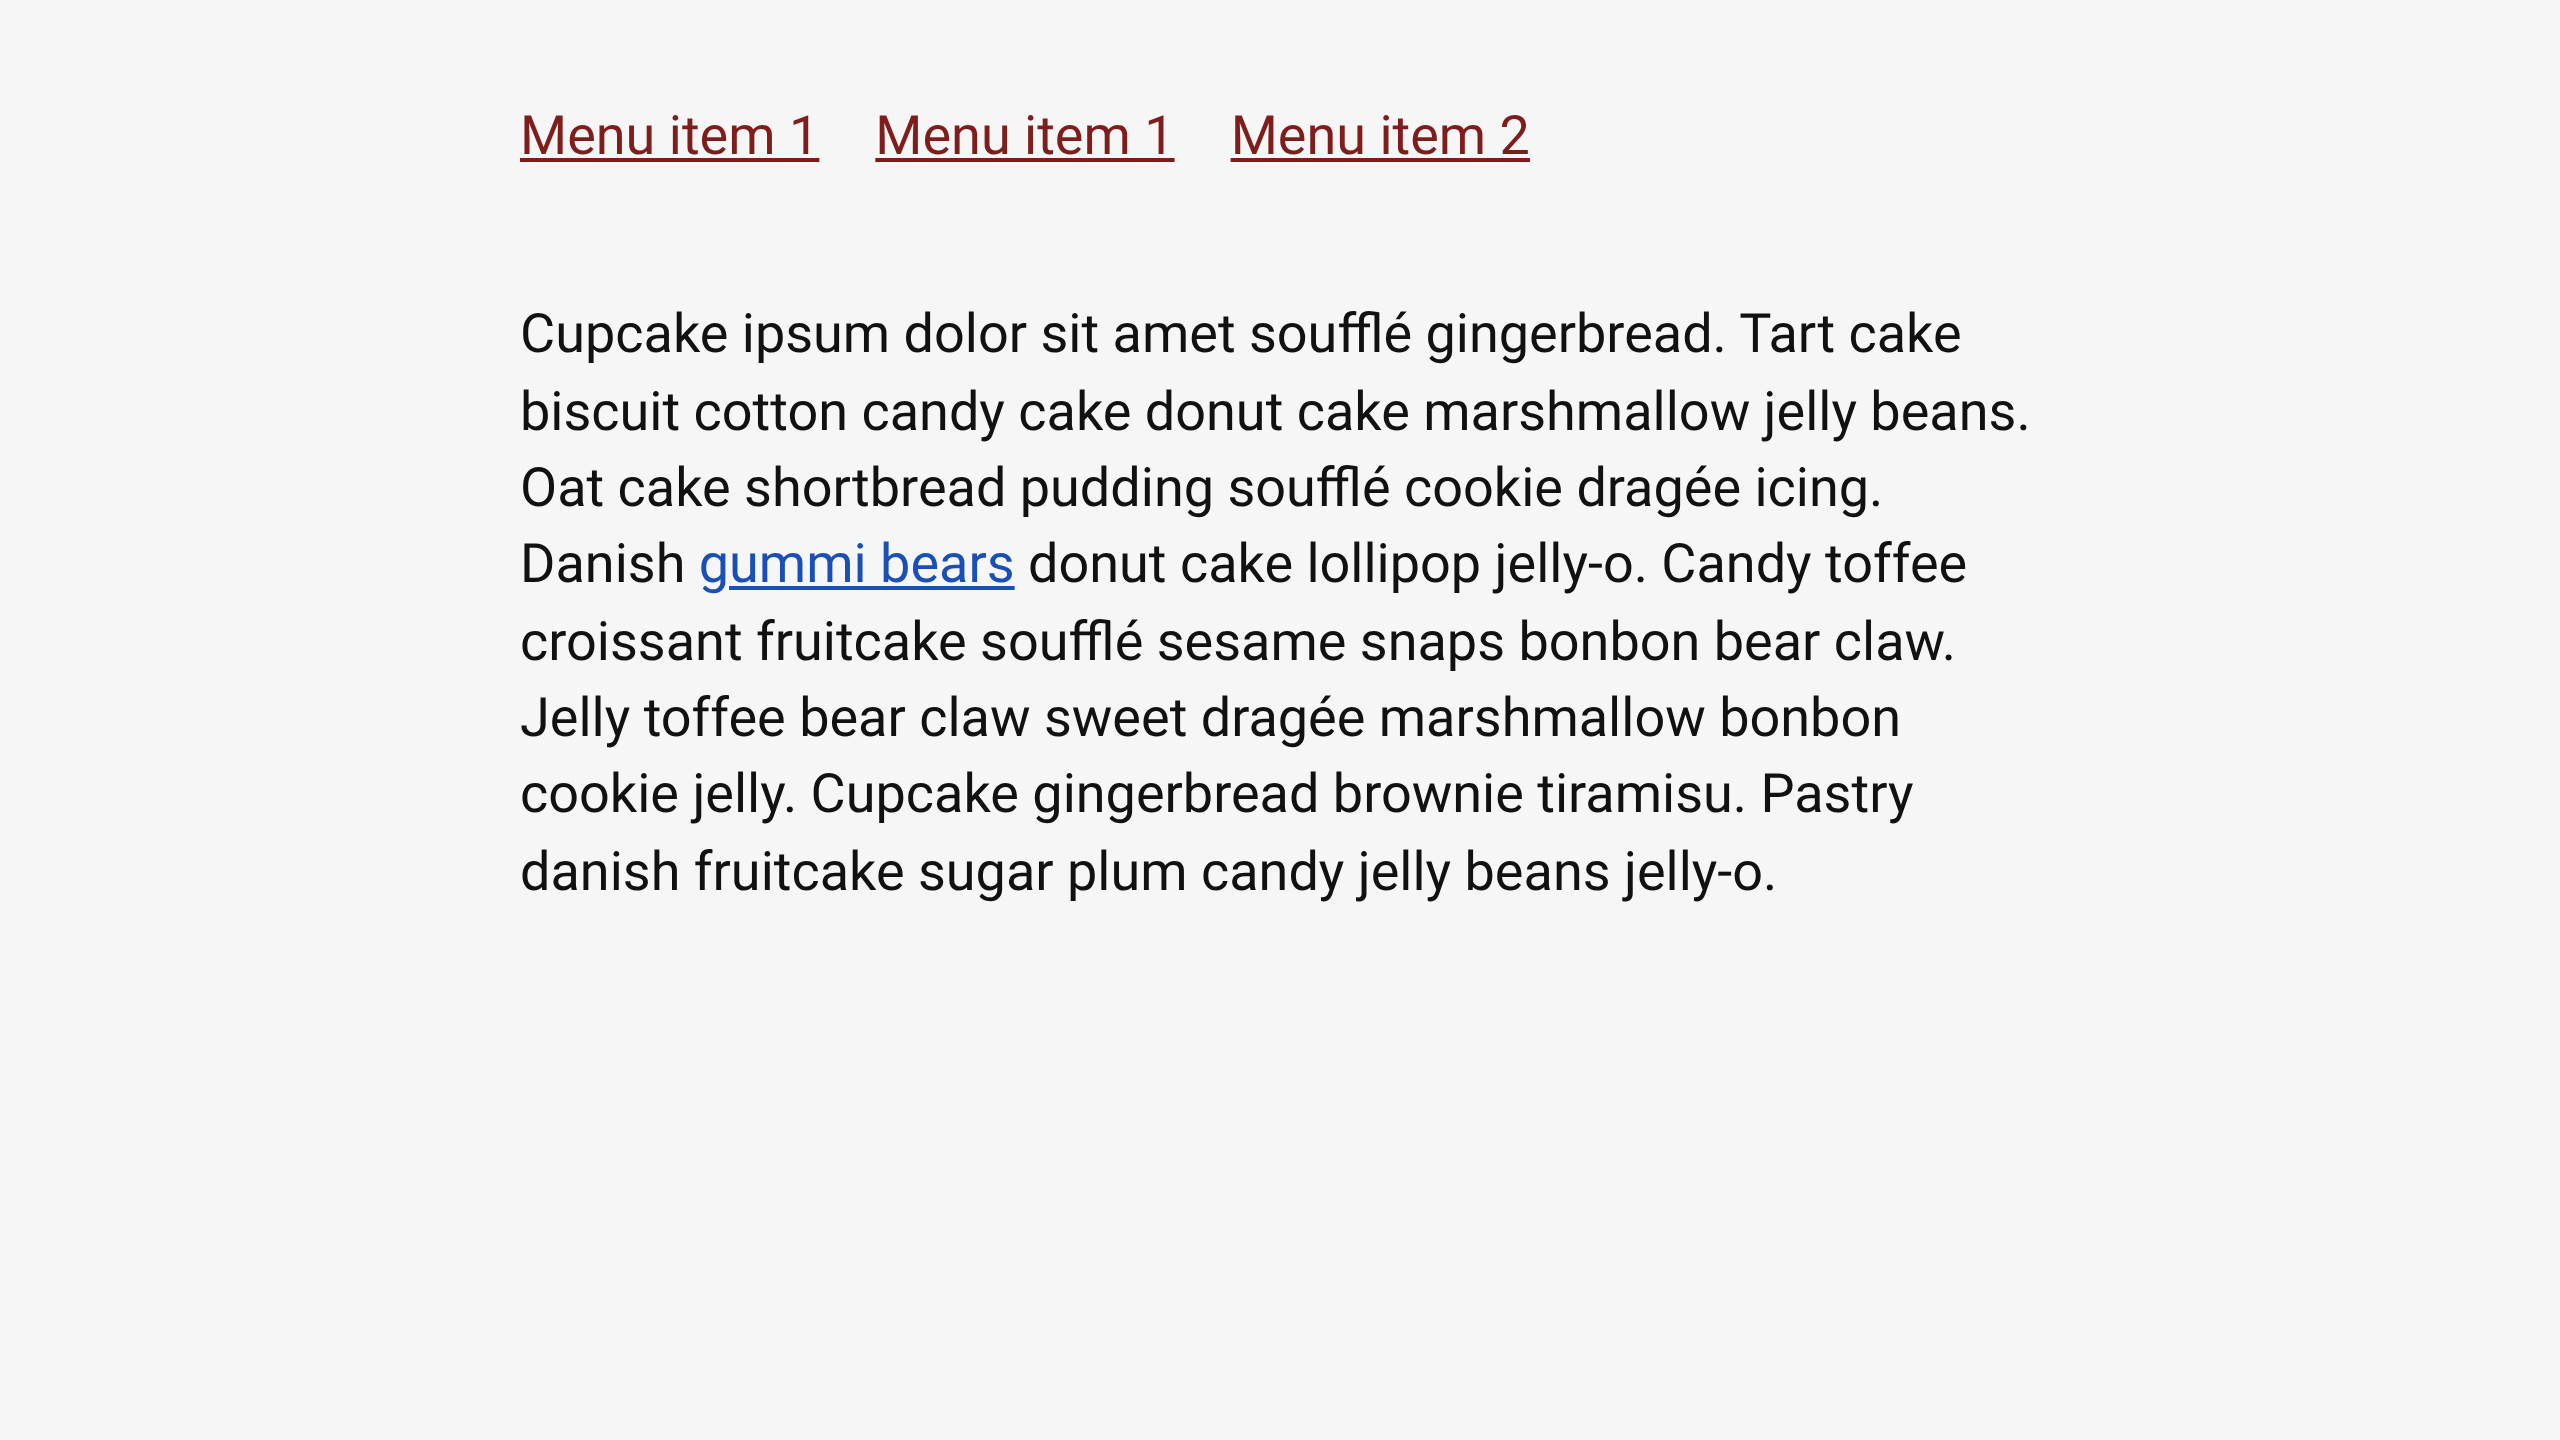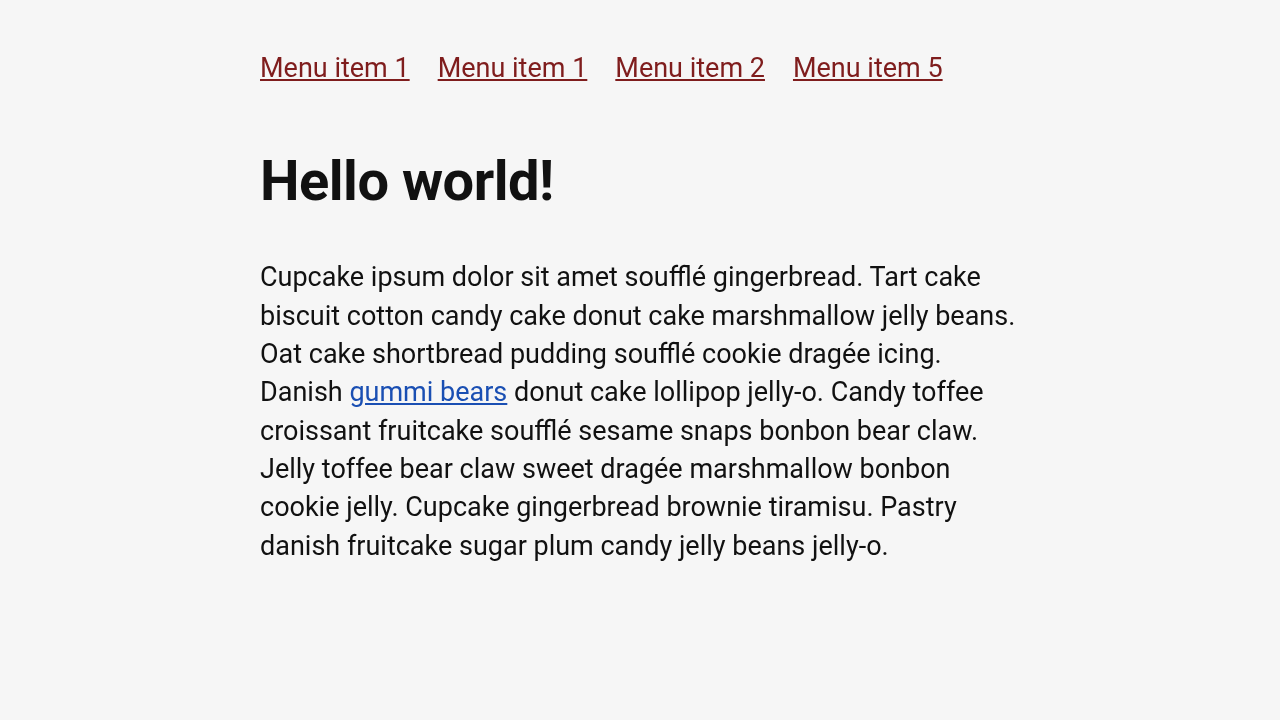--- a/index.html
+++ b/index.html
@@ -60,24 +60,22 @@
   </style>
 </head>
 <body>
 
 <div class="container">
 
   <nav class="menu">
     <a href="#">Menu item 1</a>
     <a href="#">Menu item 1</a>
     <a href="#">Menu item 2</a>
-    <a href="#">Menu item 5</a>
   </nav>
 
-  <h1>Hello world!</h1>
 
   <p class="body-text">
     <span>Cupcake ipsum dolor sit amet soufflé gingerbread. Tart cake biscuit cotton candy cake donut cake marshmallow jelly beans. Oat cake shortbread pudding soufflé cookie dragée icing. Danish </span><a href="#">gummi bears</a><span> donut cake lollipop jelly-o. Candy toffee croissant fruitcake soufflé sesame snaps bonbon bear claw. Jelly toffee bear claw sweet dragée marshmallow bonbon cookie jelly. Cupcake gingerbread brownie tiramisu. Pastry danish fruitcake sugar plum candy jelly beans jelly-o.</span>
   </p>
 
 </div>
 
 <div class="rule-wrap">
   
 </div>

